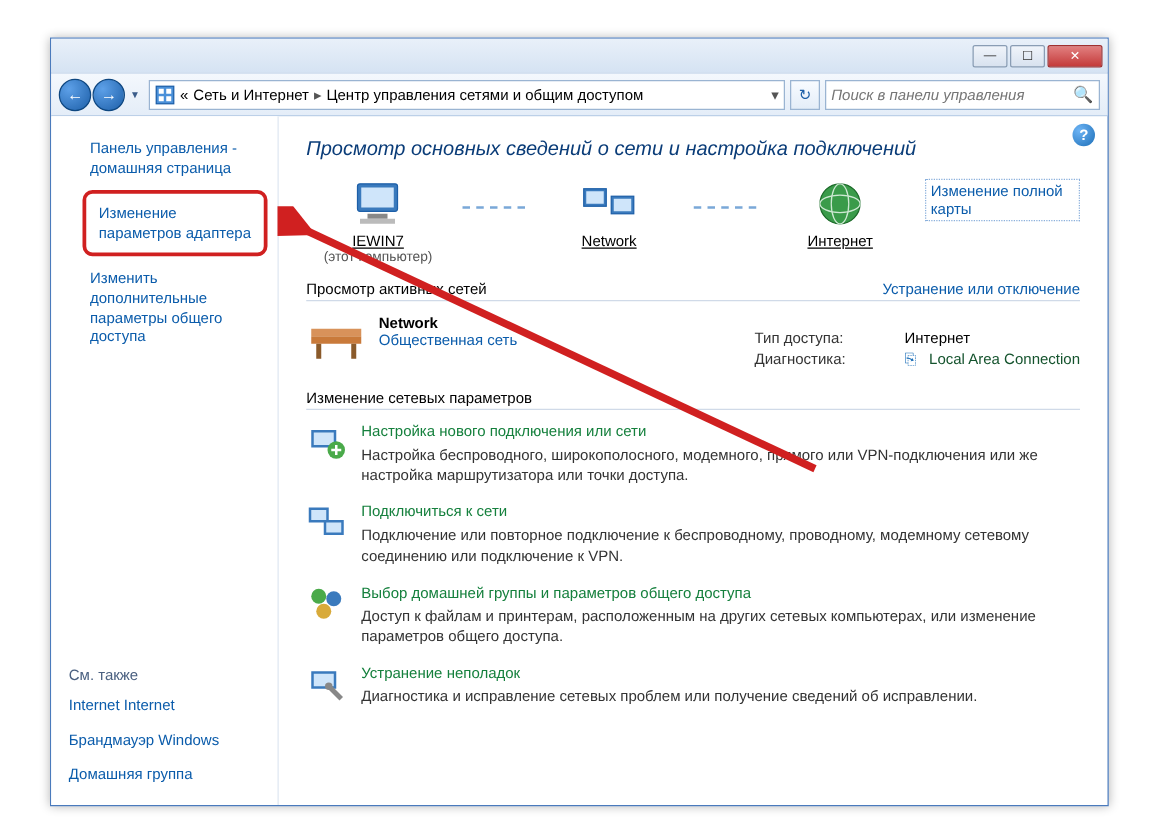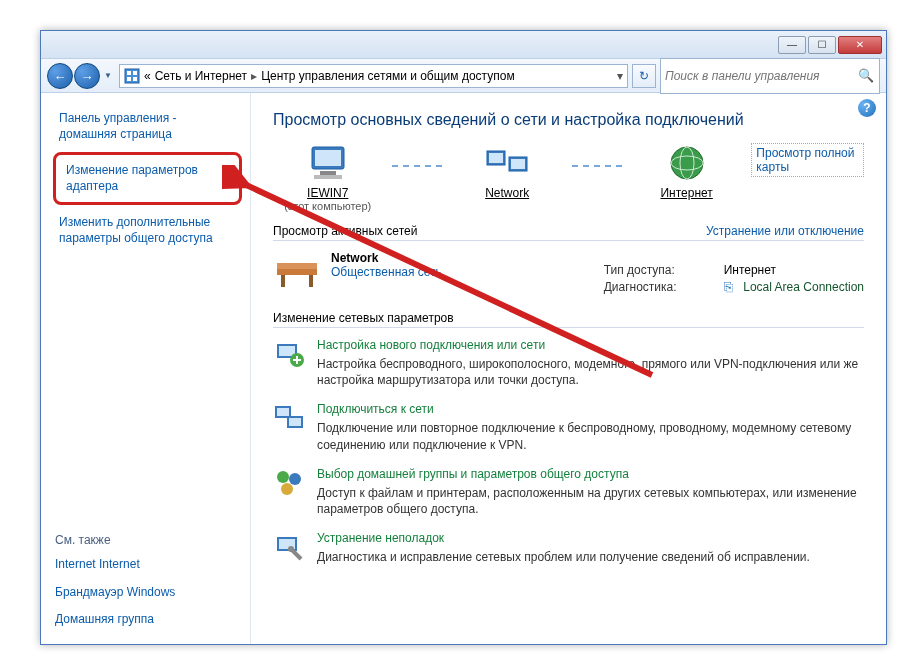--- a/index.html
+++ b/index.html
@@ -89,40 +89,40 @@
 .addr-sep { color:#555; }
 .addr-part { color:#000; white-space:nowrap; }
 .addr-refresh {
   width: 24px; height: 24px;
   border: 1px solid #9ab4d2;
   background: linear-gradient(#f8fbff,#e4edf8);
   display:flex;align-items:center;justify-content:center;
   color:#1d5fa8;
 }
 .searchbar {
-  width: 220px; height: 36px;
+  width: 220px; height: 24px;
   border: 1px solid #9ab4d2;
   background: #fff;
   display:flex;align-items:center;
   padding: 0 4px;
 }
 .searchbar input {
   flex:1; border:none; outline:none;
   font-size:12px; font-style:italic; color:#888;
 }
 .search-icon { color:#1d5fa8; font-size:13px; }
 .content {
   display: flex;
   height: calc(100% - 62px);
 }
 .sidebar {
-  width: 210px;
+  width: 182px;
   background: #fff;
   border-right: 1px solid #e0e8f2;
-  padding: 12px 0 0 4px;
+  padding: 12px 0 0 17px;
   position: relative;
 }
 .side-link {
   display: block;
   padding: 6px 14px;
   color: #0b5cab;
   font-size: 12px;
   line-height: 1.3;
   cursor: pointer;
 }
@@ -148,20 +148,21 @@
   flex: 1;
   padding: 18px 22px 10px 22px;
   position: relative;
   overflow: hidden;
 }
 .main h1 {
   color: #0a3c78;
   font-size: 16px;
   font-weight: normal;
   margin-bottom: 14px;
+  font-style: italic;
 }
 .help-icon {
   position: absolute;
   top: 6px; right: 10px;
   width: 18px; height: 18px;
   border-radius: 50%;
   background: radial-gradient(circle at 30% 30%, #6db4f5, #1d6fb8);
   color:#fff; font-size:12px; font-weight:bold;
   display:flex;align-items:center;justify-content:center;
 }
@@ -314,21 +315,21 @@
         <div class="map-conn"></div>
         <div class="map-item">
           <svg width="44" height="40">
               <circle cx="22" cy="20" r="16" fill="#3a9b4a" stroke="#1d6a2a"></circle>
               <ellipse cx="22" cy="20" rx="16" ry="7" fill="none" stroke="#cde8d2"></ellipse>
               <ellipse cx="22" cy="20" rx="7" ry="16" fill="none" stroke="#cde8d2"></ellipse>
             </svg>
           <div class="lbl">Интернет</div>
         </div>
         <div class="map-full">
-          <span class="dotted-link">Просмотр полной карты</span>
+          <span class="dotted-link">Изменение полной карты</span>
         </div>
       </div>
 
       <div class="section-hd">
         <span>Просмотр активных сетей</span>
         <span class="right-link">Устранение или отключение</span>
       </div>
 
       <div class="active-net">
         <div class="net-icon">

